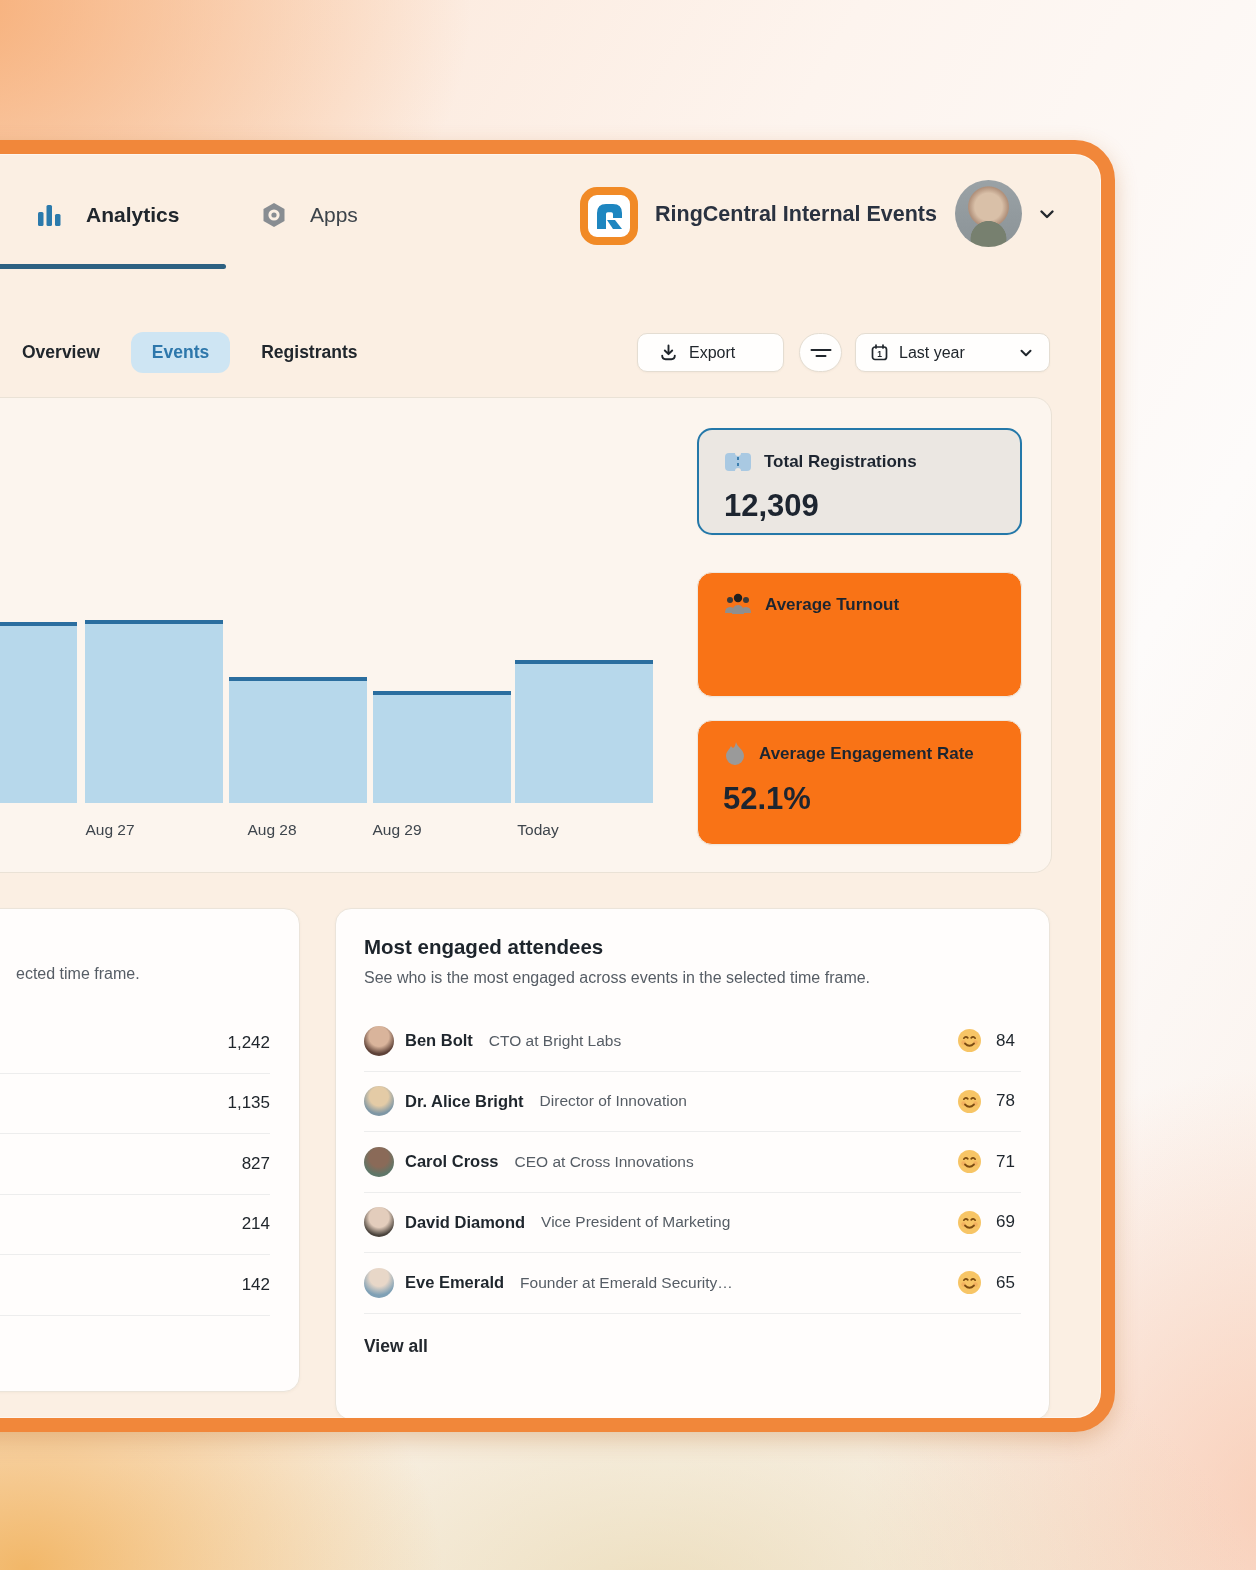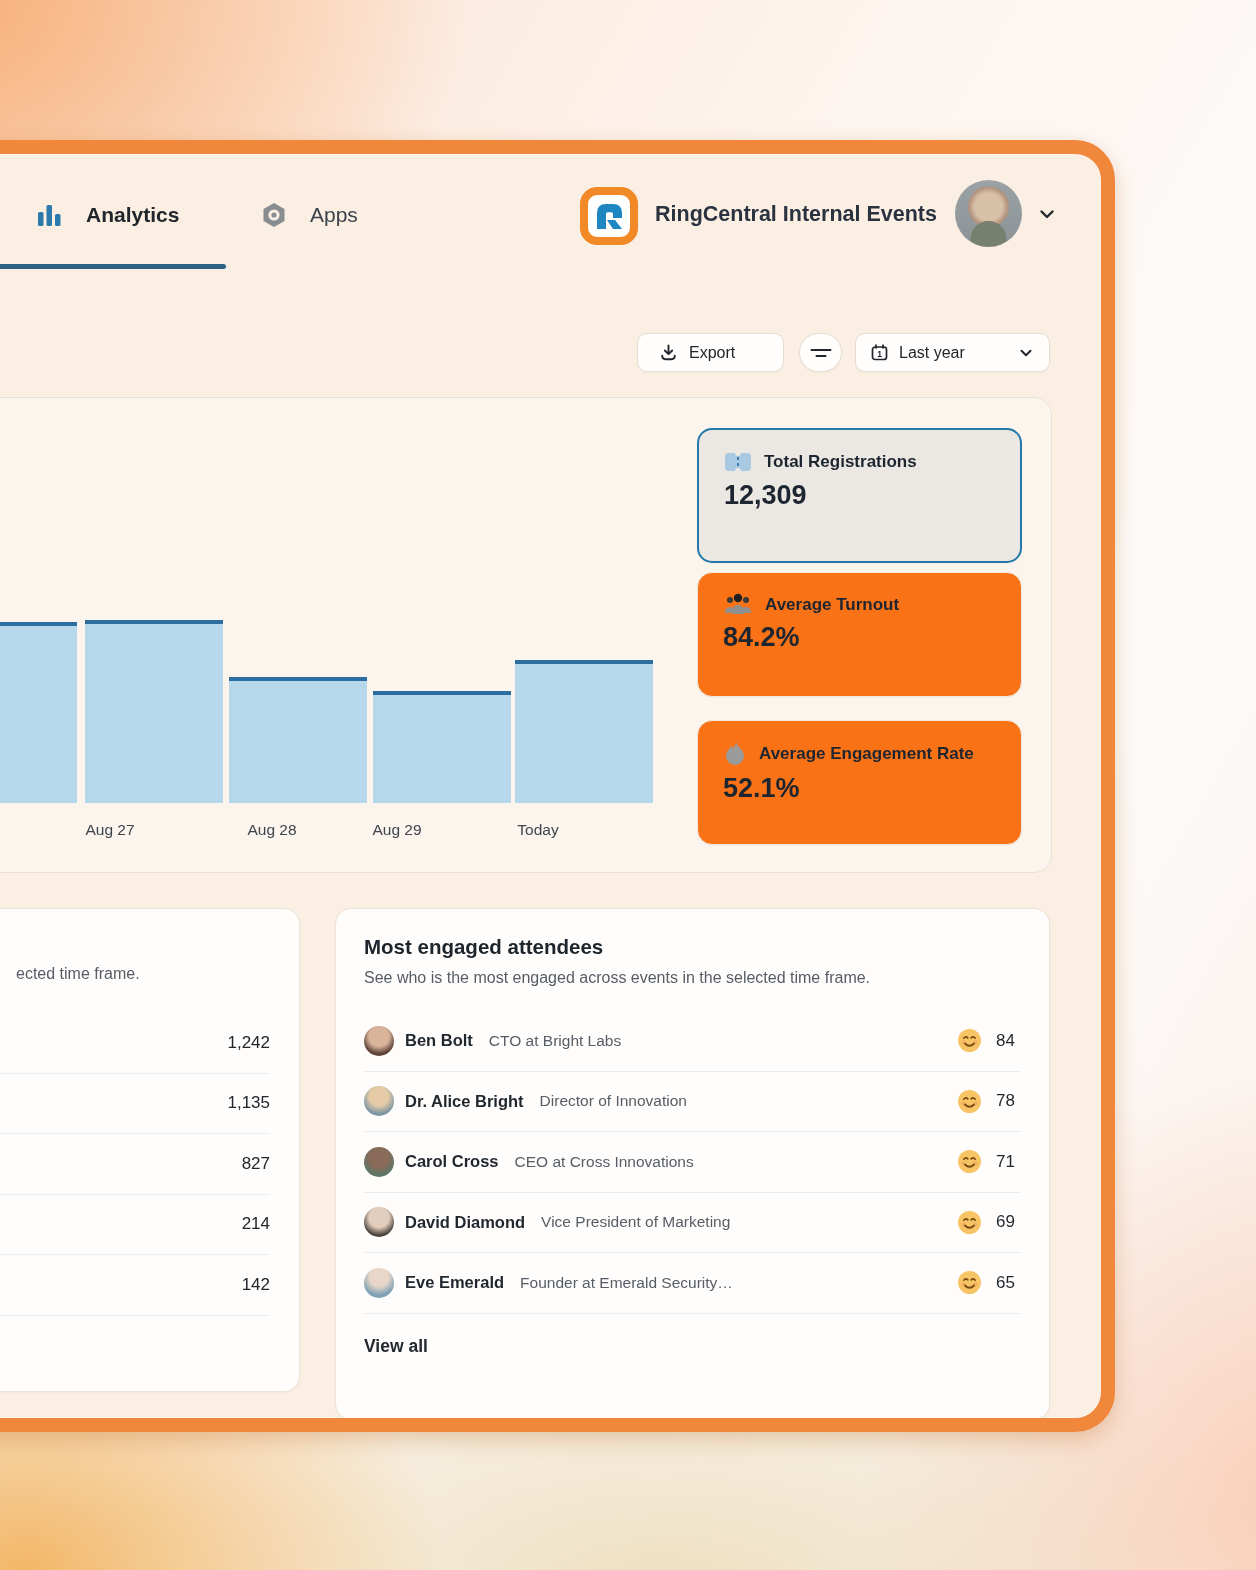--- a/index.html
+++ b/index.html
@@ -58,22 +58,22 @@
           background:#fcf5ee; border:1px solid #eae2d6; border-radius:18px; }
   .bar{ position:absolute; background:#b7d8eb; border-top:4px solid #2b6e9f; }
   .xlab{ position:absolute; top:667px; transform:translateX(-50%); font-size:15.5px; color:#3e454c; white-space:nowrap; }
 
   
   .stat{ position:absolute; left:743px; width:325px; background:#f97316; border:1px solid #efe8df;
          border-radius:15px; padding:20px 25px; cursor:pointer; box-shadow:0 1px 2px rgba(120,90,60,.04); }
   .stat.selected{ background:#ebe7e2; border:2px solid #2478a9; }
   .stat-head{ display:flex; align-items:center; gap:12px; }
   .stat-title{ font-size:17px; font-weight:700; color:#1d2530; }
-  .stat-value{ margin-top:6px; font-size:27px; font-weight:700; color:#1d2530; }
-  .stat1{ top:274px; height:135px; }
+  .stat-value{ margin-top:14px; font-size:31px; font-weight:700; color:#1d2530; }
+  .stat1{ top:274px; height:107px; }
   .stat2{ top:418px; height:125px; }
   .stat3{ top:566px; height:125px; }
 
   
   .card{ position:absolute; background:#fffdfc; border:1px solid #ebe4da; border-radius:16px;
          box-shadow:0 1px 3px rgba(120,90,60,.05); }
   .card-left{ left:-34px; top:754px; width:380px; height:484px; }
   .frag{ position:absolute; left:80px; top:56px; font-size:16px; color:#565d65;padding-left:15px; }
   .lrows{ position:absolute; left:0; right:29px; top:104px; }
   .lrow{ height:60.5px; border-bottom:1px solid #ededed; display:flex; align-items:center; justify-content:flex-end;
@@ -127,20 +127,25 @@
       <rect x="4" y="4" width="50" height="50" rx="13" fill="#ffffff" stroke="#f18a26" stroke-width="8"></rect>
       <path d="M17 42 V26 q0-9 9-9 h7 q9 0 9 9 v5 h-9 v-4 q0-1.8-1.8-1.8 h-3.4 q-1.8 0-1.8 1.8 V42 Z" fill="#1e86c0"></path>
       <path d="M27 33 h8 l7 9 h-9 Z" fill="#1e86c0"></path>
     </svg>
     <div class="org-title">RingCentral Internal Events</div>
     <div class="avatar-lg"></div>
     <svg class="chevron-hdr" width="22" height="22" viewBox="0 0 22 22">
       <path d="M5.5 8.5 L11 14 L16.5 8.5" fill="none" stroke="#23282e" stroke-width="2.4" stroke-linecap="round" stroke-linejoin="round"></path>
     </svg>
 
+    <div class="tabs">
+      <span class="tab">Overview</span>
+      <span class="tab pill">Events</span>
+      <span class="tab">Registrants</span>
+    </div>
 
     <div class="btn btn-export">
       <svg width="19" height="19" viewBox="0 0 19 19">
         <path d="M9.5 2.5 v8.2 M5.8 7.5 l3.7 3.7 3.7-3.7" fill="none" stroke="#20262c" stroke-width="1.9" stroke-linecap="round" stroke-linejoin="round"></path>
         <path d="M3.2 12.6 q0 3.6 3.4 3.6 h5.8 q3.4 0 3.4-3.6" fill="none" stroke="#20262c" stroke-width="1.9" stroke-linecap="round"></path>
       </svg>
       <span>Export</span>
     </div>
 
     <div class="btn btn-filter">
@@ -192,21 +197,20 @@
         <svg width="30" height="23" viewBox="0 0 30 23">
           <circle cx="7" cy="7" r="3" fill="#3a3a3a"></circle>
           <circle cx="23" cy="7" r="3" fill="#3a3a3a"></circle>
           <circle cx="15" cy="5" r="4.2" fill="#1f1f1f"></circle>
           <path d="M2 20 q0-6 5-6 q3 0 4 2 l-1 4 Z" fill="#8f8f8f"></path>
           <path d="M28 20 q0-6 -5-6 q-3 0 -4 2 l1 4 Z" fill="#8f8f8f"></path>
           <path d="M9 21 q0-9 6-9 q6 0 6 9 Z" fill="#8f8f8f"></path>
         </svg>
         <span class="stat-title">Average Turnout</span>
       </div>
-      <div class="stat-value">84.2%</div>
     </div>
 
     <div class="stat stat3">
       <div class="stat-head">
         <svg width="24" height="26" viewBox="0 0 24 26">
           <path d="M13 1 c1 5 8 7.5 8 14 a9 9 0 0 1 -18 0 c0-4.5 3.5-6.5 5-10 c1.5 2.5 3.5 3.5 5-4 Z" fill="#9a9a9a"></path>
         </svg>
         <span class="stat-title">Average Engagement Rate</span>
       </div>
       <div class="stat-value">52.1%</div>

